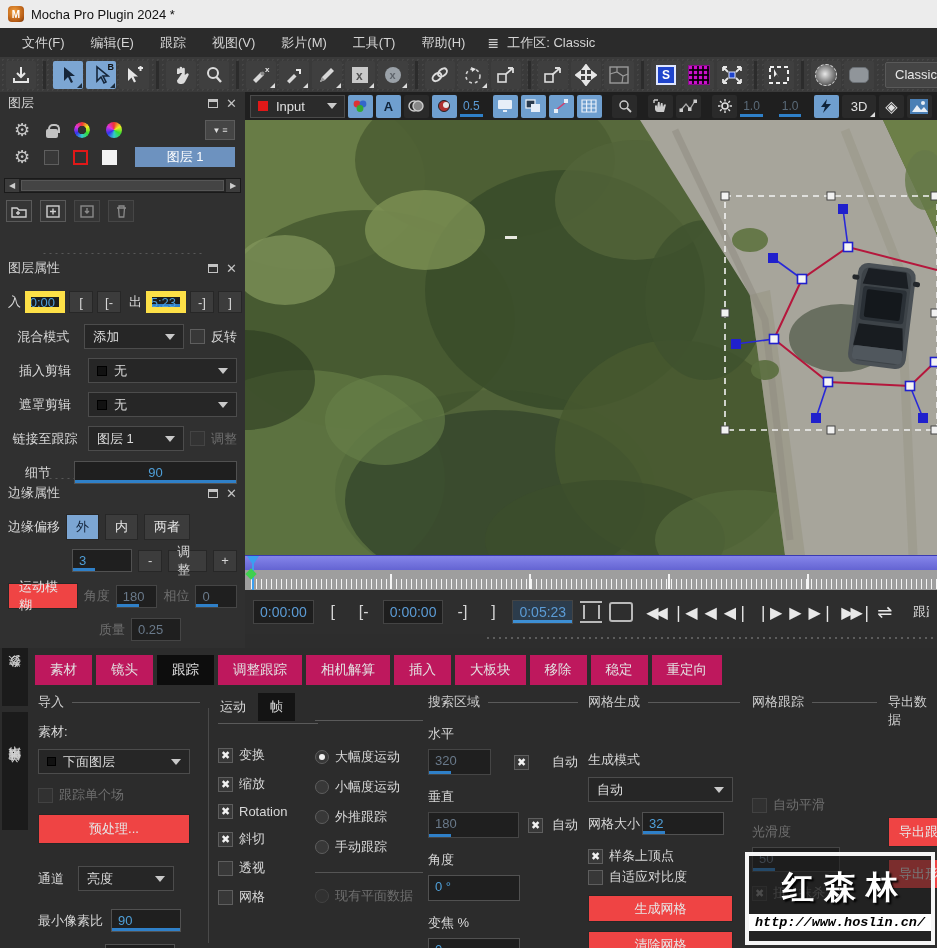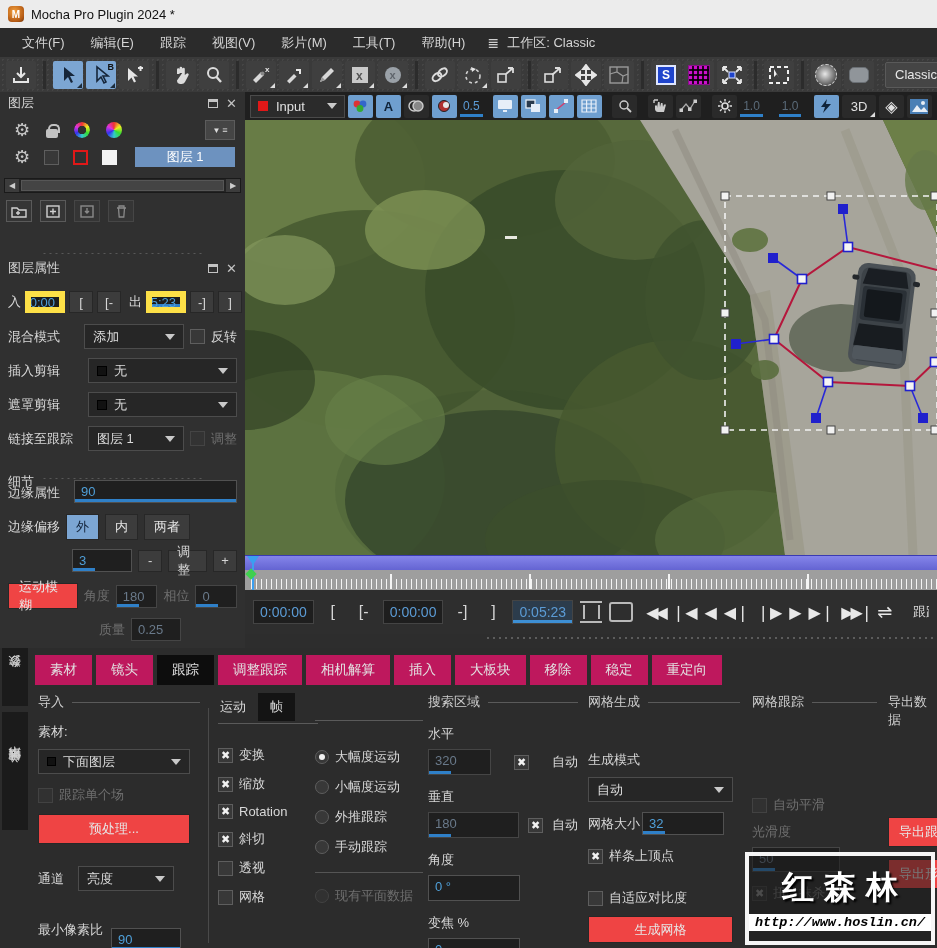--- a/index.html
+++ b/index.html
@@ -34,21 +34,21 @@
   
   .panel-head { height:22px; display:flex; align-items:center; padding:0 8px; color:#d5d5d5; }
   .panel-head .ph-icons { margin-left:auto; display:flex; gap:8px; align-items:center; color:#c4c4c4; }
   .float-ic { width:10px; height:9px; border:1px solid #c4c4c4; border-top-width:3px; }
   .x-ic { font-size:13px; font-weight:bold; }
   .row { display:flex; align-items:center; gap:6px; padding:0 8px; }
   .lbl { color:#d8d8d8; white-space:nowrap; }
   .dim { color:#6e6e6e; }
   .inp { background:#1f1f1f; border:1px solid #515151; color:#4f9fd8; padding:3px 6px; position:relative; white-space:nowrap; overflow:hidden; }
   .inp.dis { color:#69798a; border-color:#454545; }
-  .u-full { box-shadow:inset 0 -3px 0 #2f80c8;margin-top:19px; }
+  .u-full { box-shadow:inset 0 -3px 0 #2f80c8; }
   .u-part { background-image:linear-gradient(#2f80c8,#2f80c8); background-repeat:no-repeat; background-size:22px 3px; background-position:0 100%; }
   .dd { background:#262626; border:1px solid #4c4c4c; display:flex; align-items:center; gap:7px; padding:0 8px; height:25px; color:#dcdcdc; }
   .dd .caret { margin-left:auto; }
   .sw { width:10px; height:10px; flex:none; }
   .cb { width:15px; height:15px; background:#383838; border:1px solid #5e5e5e; flex:none; display:flex; align-items:center; justify-content:center; color:#f2f2f2; font-size:11px; font-weight:bold; }
   .cb.checked::after { content:"✖"; }
   .cb.dis { opacity:.45; }
   .radio { width:14px; height:14px; border-radius:50%; background:#383838; border:1px solid #5e5e5e; flex:none; position:relative; }
   .radio.sel::after { content:""; position:absolute; left:3px; top:3px; width:6px; height:6px; border-radius:50%; background:#f2f2f2; }
   .radio.dis { opacity:.45; }
@@ -345,21 +345,21 @@
       <span class="lb dim2">
           <svg width="13" height="14">
             <path d="M2 4h9M4 4V2h5v2M3.5 4l.7 9h4.6l.7-9" fill="none" stroke="#8a8a8a" stroke-width="1.3"></path>
           </svg>
         </span>
     </div>
   </div>
 
   <div class="dotsep"></div>
 
-  <div class="panel" style="height:218px;">
+  <div class="panel" style="height:218px;text-align:center;">
     <div class="panel-head">
       <span>图层属性</span>
       <span class="ph-icons">
           <span class="float-ic"></span>
           <span class="x-ic">✕</span>
         </span>
     </div>
     <div class="row" style="margin-top:12px; gap:4px;">
       <span class="lbl">入</span>
       <span class="tc-field" style="width:38px;">0:00</span>
@@ -811,21 +811,21 @@
         <span class="caret"></span>
       </div>
     <div class="row" style="padding:0; margin-top:10px; gap:2px;">
       <span class="lbl">网格大小</span>
       <span class="inp u-part" style="width:82px;">32</span>
     </div>
     <div class="row" style="padding:0; margin-top:12px;">
         <span class="cb checked"></span>
         <span class="lbl">样条上顶点</span>
       </div>
-    <div class="row" style="padding:0; margin-top:24px;">
+    <div class="row" style="padding:0; margin-top:3px;">
         <span class="cb"></span>
         <span class="lbl">自适应对比度</span>
       </div>
     <div class="btn" style="width:145px; height:27px; margin-top:9px;">生成网格</div>
     <div class="btn" style="width:145px; height:27px; margin-top:9px;">清除网格</div>
   </div>
 
   <div class="col" style="left:752px; width:125px;">
     <div class="sec-head">
         <span>网格跟踪</span>

